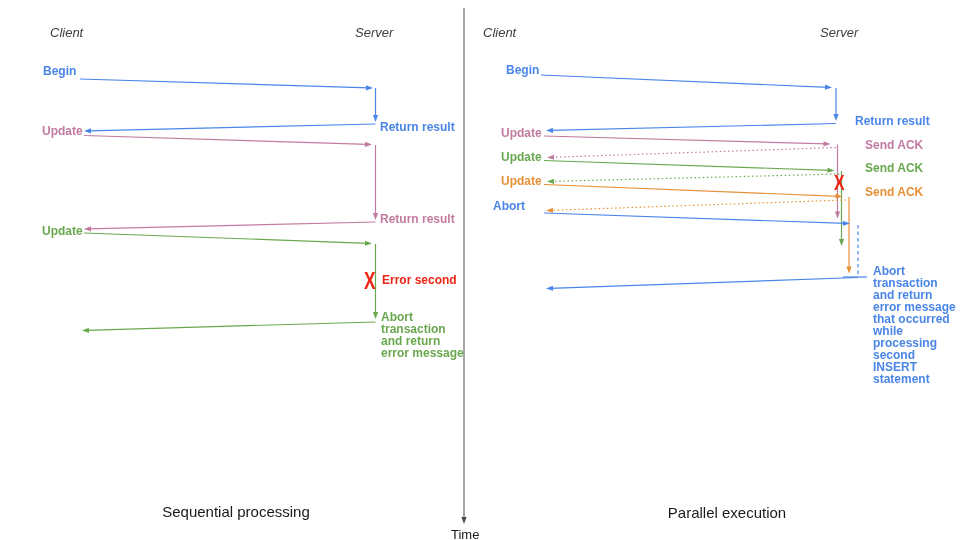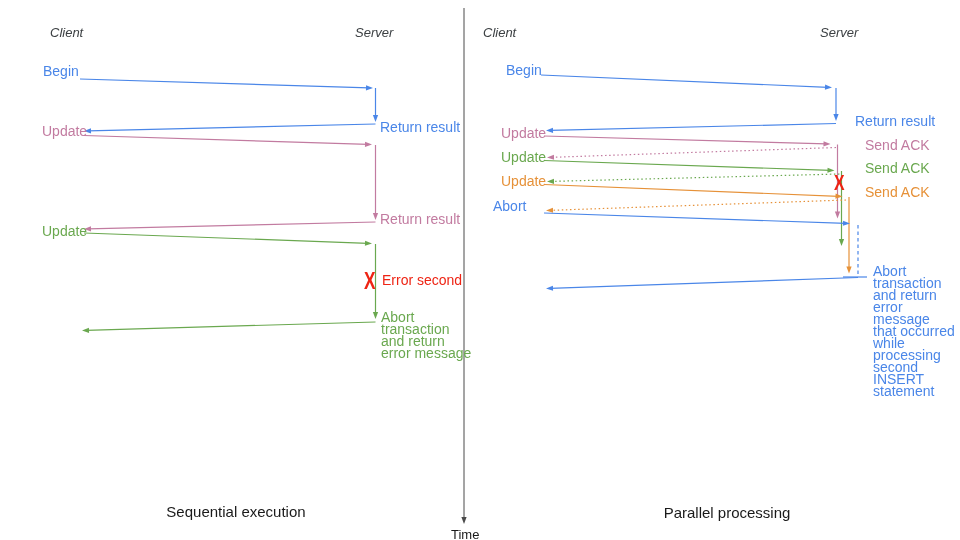--- a/index.html
+++ b/index.html
@@ -3,21 +3,21 @@
 <meta charset="utf-8">
 <style>
   html,body{margin:0;padding:0;}
   body{
     width:960px;height:540px;position:relative;overflow:hidden;
     background:#ffffff;
     font-family:"Liberation Sans","DejaVu Sans",sans-serif;
   }
   #arrow-layer{position:absolute;left:0;top:0;}
   #labels{position:absolute;left:0;top:0;width:960px;height:400px;pointer-events:none;}
-  .lbl{position:absolute;font-size:14px;line-height:13px;white-space:nowrap;}
+  .lbl{position:absolute;font-size:12px;line-height:13px;white-space:nowrap;font-weight:bold;}
   .lbl.wrap{white-space:pre-line;line-height:12px;}
   .lbl.xmark{font-weight:bold;transform:scaleX(.72);transform-origin:left top;line-height:1;}
   .header{position:absolute;font-size:13px;font-style:italic;color:var(--heading,#3c4043);white-space:nowrap;}
   .title{position:absolute;width:180px;text-align:center;font-size:15px;color:var(--title,#1a1a1a);white-space:nowrap;}
   .time-label{position:absolute;font-size:13px;color:var(--title,#1a1a1a);white-space:nowrap;}
 </style>
 </head>
 <body>
 
 <svg id="arrow-layer" width="960" height="540" viewBox="0 0 960 540">
@@ -124,22 +124,22 @@
       <polygon points="464,524 461.4,517 466.6,517" fill="#4a4a4a"></polygon>
     </g>
   </svg>
 
 <div id="labels">
   <div class="header" style="left:50px;top:25px;">Client</div>
   <div class="header" style="left:355px;top:25px;">Server</div>
   <div class="header" style="left:483px;top:25px;">Client</div>
   <div class="header" style="left:820px;top:25px;">Server</div>
 
-  <div class="title" style="left:146px;top:503px;">Sequential execution</div>
-  <div class="title" style="left:637px;top:504px;">Parallel processing</div>
+  <div class="title" style="left:146px;top:503px;">Sequential processing</div>
+  <div class="title" style="left:637px;top:504px;">Parallel execution</div>
 
   <div class="time-label" style="left:451px;top:527px;">Time</div>
 <div class="lbl" style="left: 43px; top: 65px; color: rgb(74, 134, 232);">Begin</div>
     <div class="lbl" style="left: 380px; top: 121px; color: rgb(74, 134, 232);">Return result</div>
     <div class="lbl" style="left: 42px; top: 125px; color: rgb(194, 123, 160);">Update</div>
     <div class="lbl" style="left: 380px; top: 213px; color: rgb(194, 123, 160);">Return result</div>
     <div class="lbl" style="left: 42px; top: 225px; color: rgb(106, 168, 79);">Update</div>
     <div class="lbl xmark" style="left: 364px; top: 269px; color: rgb(238, 36, 20); font-size: 24px;">X</div>
     <div class="lbl" style="left: 382px; top: 274px; color: rgb(238, 36, 20);">Error second</div>
     <div class="lbl wrap" style="left: 381px; top: 311px; color: rgb(106, 168, 79);">Abort

